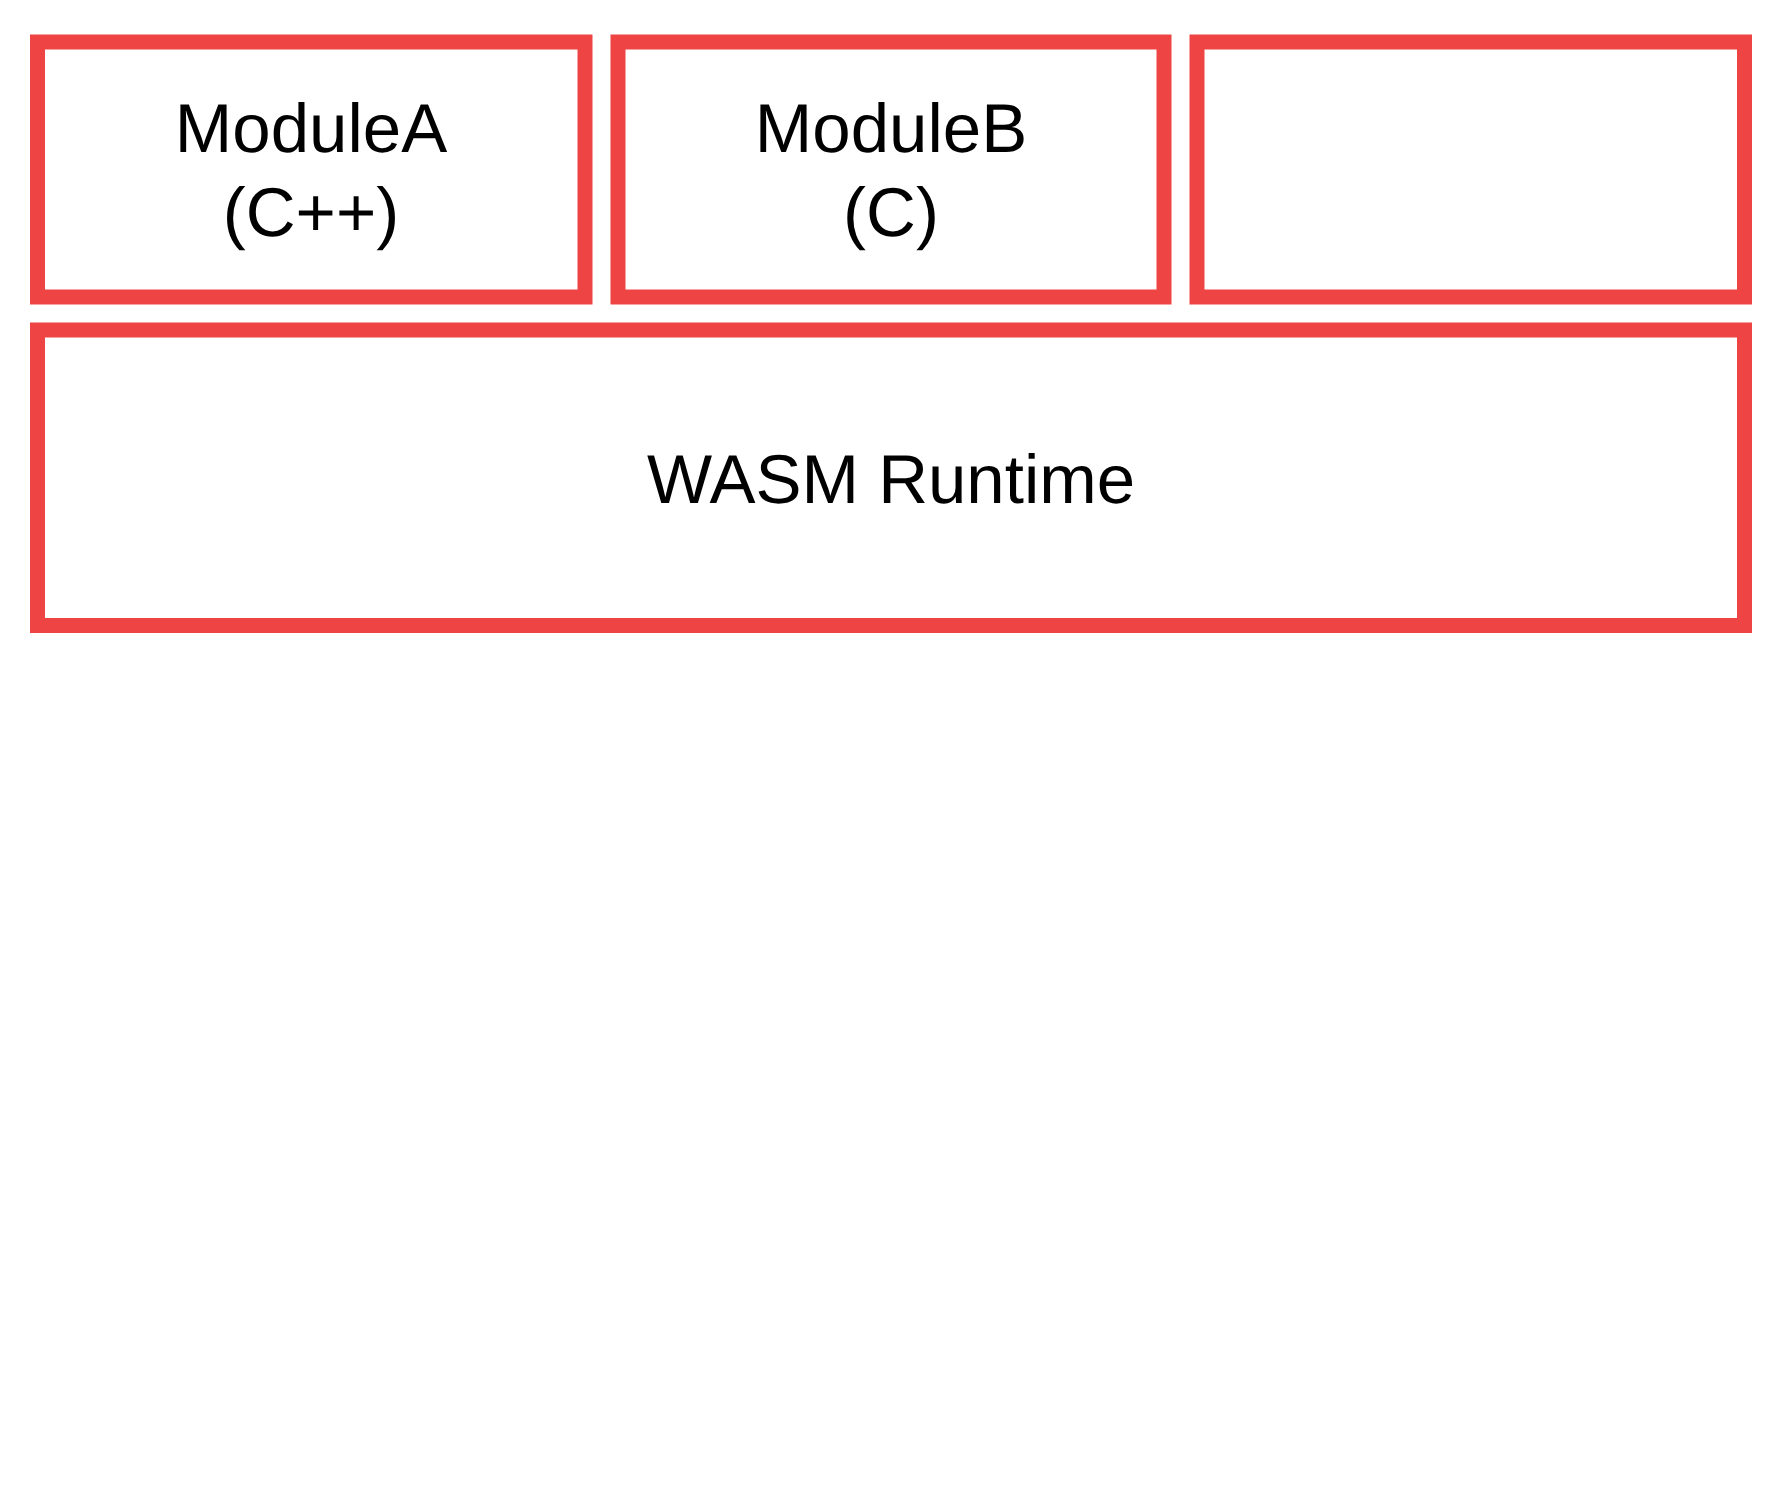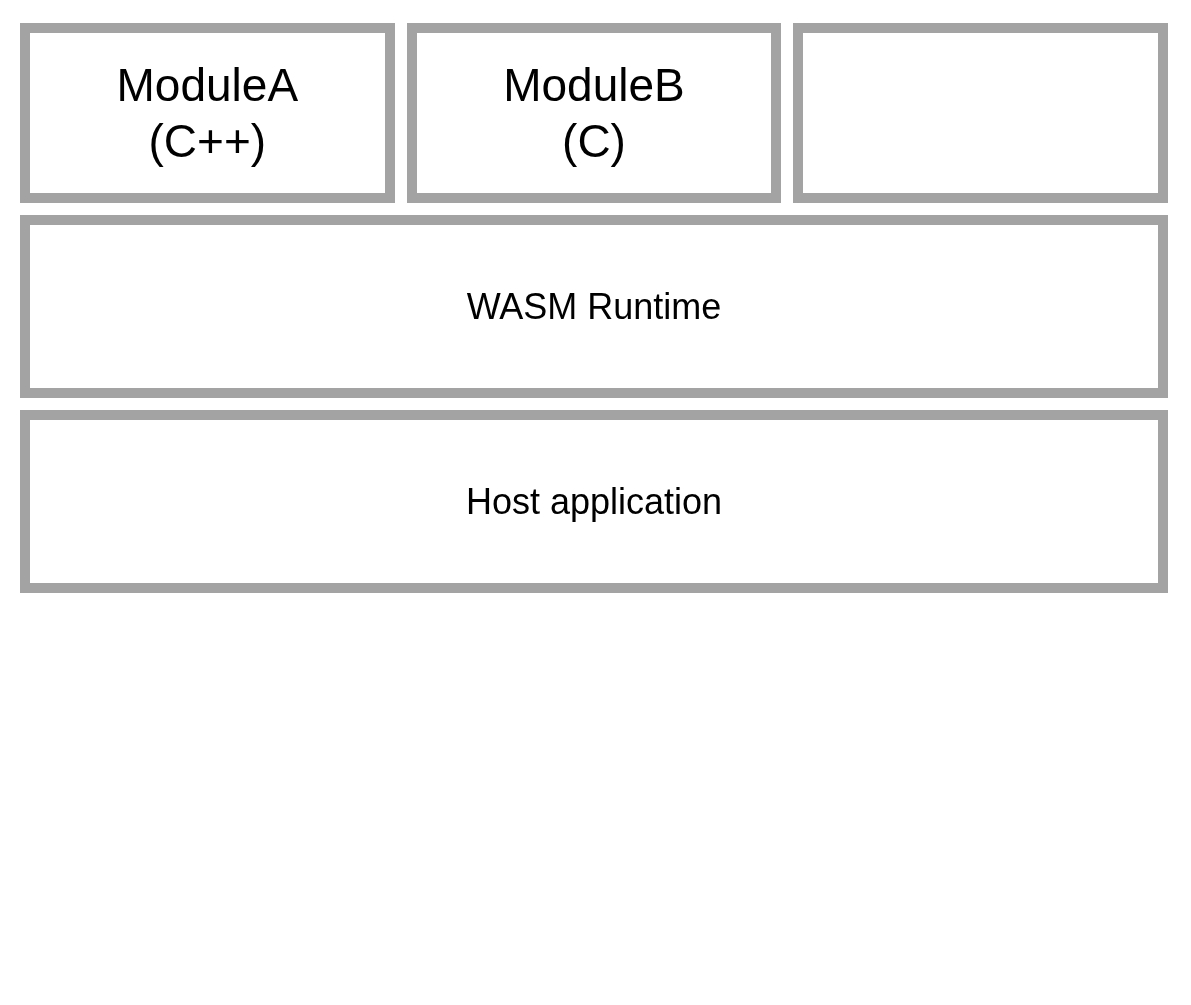--- a/index.html
+++ b/index.html
@@ -17,42 +17,42 @@
     box-sizing: border-box;
     width: 1191px;
     height: 1005px;
     padding: 23px 23px 22px 20px;
     display: flex;
     flex-direction: column;
     gap: 12px;
   }
   .box {
     box-sizing: border-box;
-    border: 10px solid #a3a3a3;
+    border: 10px solid #ef4444;
     background: #ffffff;
     display: flex;
     align-items: center;
     justify-content: center;
   }
   .modules-row {
     display: flex;
     gap: 12px;
     height: 180px;
     flex: none;
   }
   .module-box {
     flex: 1 1 0;
     flex-direction: column;
     font-size: 46px;
     line-height: 1.22;
   }
   .layer-box {
-    height: 183px;
+    height: 207px;
     flex: none;
-    font-size: 36px;
+    font-size: 46px;
   }
   .module-name, .module-lang, .layer-label {
     display: block;
     white-space: nowrap;
   }
 </style>
 </head>
 <body>
 
 <div class="diagram">
@@ -67,19 +67,16 @@
       <span class="module-lang">(C)</span>
     </div>
     <div class="box module-box">
     </div>
   </div>
 
   <div class="box layer-box">
     <span class="layer-label">WASM Runtime</span>
   </div>
 
-  <div class="box layer-box">
-    <span class="layer-label">Host application</span>
-  </div>
 
 
 
 </div>
 
 </body></html>

